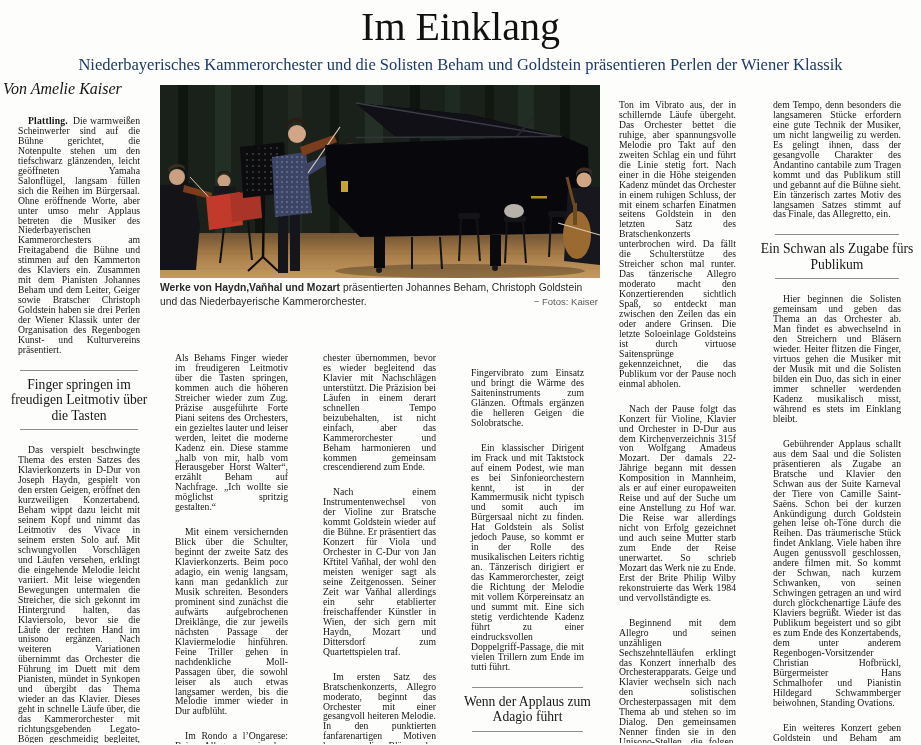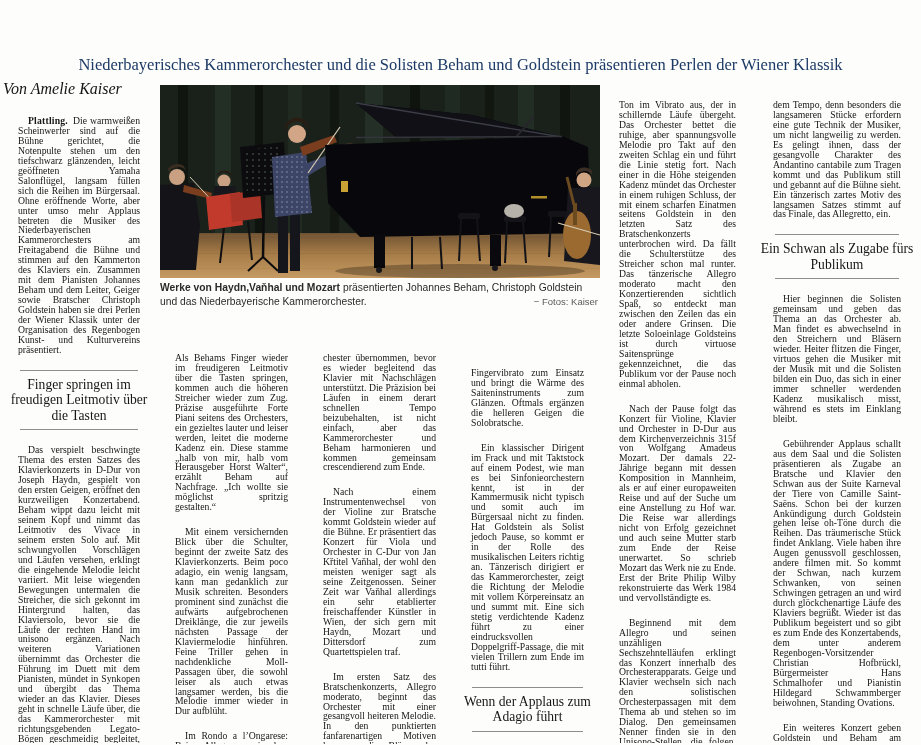--- a/index.html
+++ b/index.html
@@ -26,20 +26,21 @@
         font-family:"Liberation Sans",sans-serif;font-size:10.3px;line-height:13.5px;color:#2a2a2a;}
   .caption-lead{font-weight:bold;}
   .credit{position:absolute;right:2px;bottom:1px;color:#5a5a5a;font-size:9.5px;
           background:#fdfdfb;padding-left:6px;}
 </style>
 </head>
 <body>
 
 <div class="page">
 
+  <h1 class="title">Im Einklang</h1>
   <h3 class="subtitle">Niederbayerisches Kammerorchester und die Solisten Beham und Goldstein präsentieren Perlen der Wiener Klassik</h3>
   <div class="byline">Von Amelie Kaiser</div>
 
   <div class="col" style="left:3px;top:101px;width:152px;height:642px;">
     <p><span class="lead-in">Plattling.</span><span>Die warmweißen Scheinwerfer sind auf die Bühne gerichtet, die Notenpulte stehen um den tiefschwarz glänzenden, leicht geöffneten Yamaha Salonflügel, langsam füllen sich die Reihen im Bürgersaal. Ohne eröffnende Worte, aber unter umso mehr Applaus betreten die Musiker des Niederbayerischen Kammerorchesters am Freitagabend die Bühne und stimmen auf den Kammerton des Klaviers ein. Zusammen mit dem Pianisten Johannes Beham und dem Leiter, Geiger sowie Bratscher Christoph Goldstein haben sie drei Perlen der Wiener Klassik unter der Organisation des Regenbogen Kunst- und Kulturvereins präsentiert.</span></p>
     <div class="crosshead">
       <div class="rule"></div>
       <h2>Finger springen im freudigen Leitmotiv über die Tasten</h2>
       <div class="rule"></div>
     </div>

